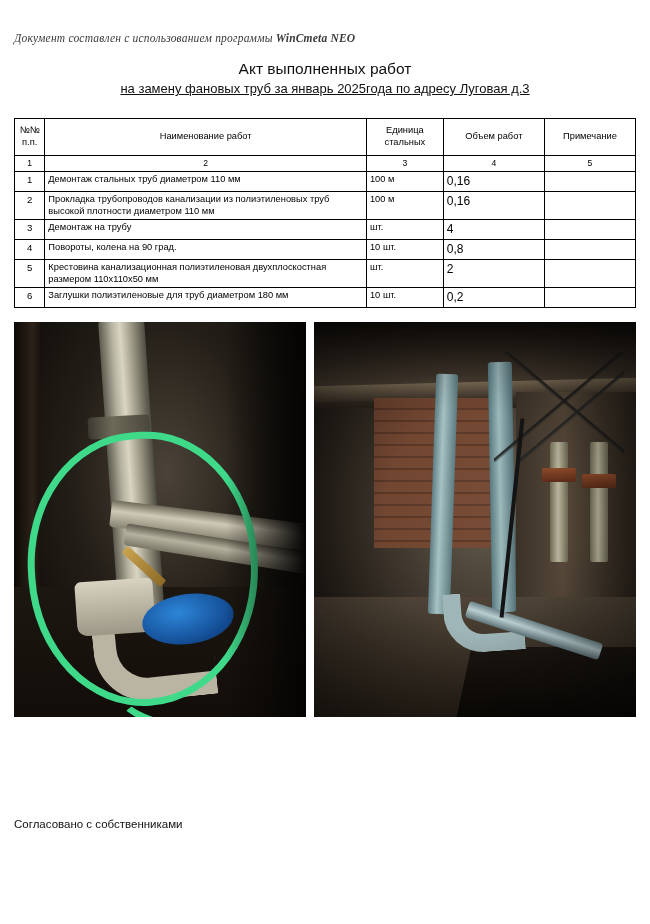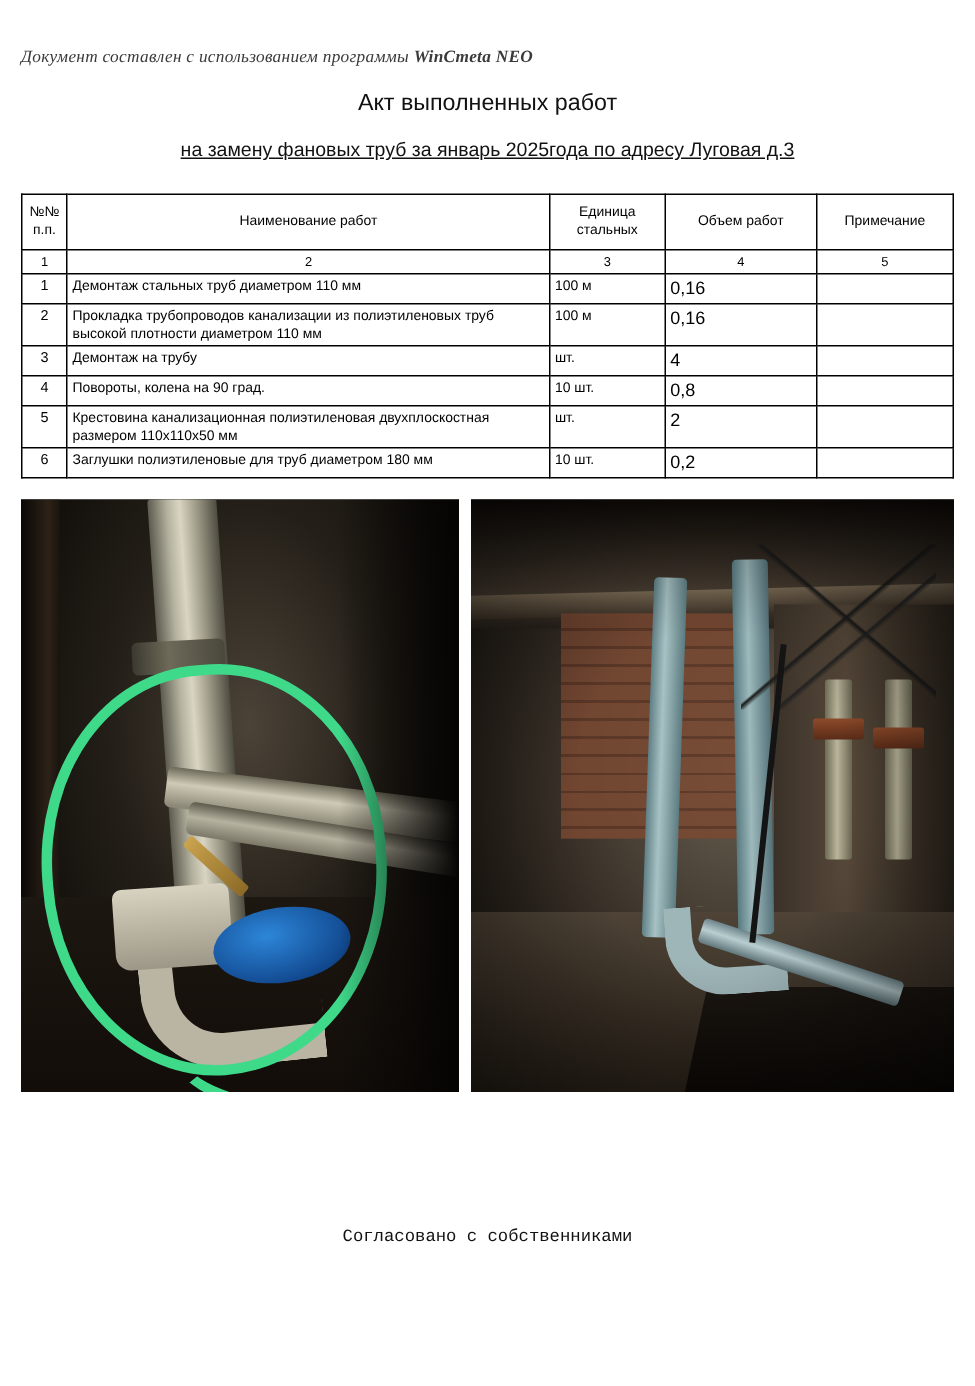--- a/index.html
+++ b/index.html
@@ -35,21 +35,21 @@
   }
   .doc-title {
     text-align: center;
     font-size: 15.5px;
     margin-top: 16px;
     color: #111;
   }
   .doc-subtitle {
     text-align: center;
     font-size: 13px;
-    margin-top: 14px;
+    margin-top: 3px;
     color: #111;
   }
   .doc-subtitle span.u {
     text-decoration: underline;
   }
   table.work-table {
     width: 622px;
     margin: 22px auto 0 auto;
     border-collapse: collapse;
     font-size: 9.3px;
@@ -110,27 +110,25 @@
     width: 292px;
     height: 395px;
   }
   .photo-right {
     left: 300px;
     width: 322px;
     height: 395px;
   }
   .footer-note {
     position: absolute;
-    left: 0;
+    left: 14px;
     right: 0;
     top: 786px;
-    text-align: center;
     font-size: 11.5px;
     color: #111;
-    font-family: Liberation Mono, monospace;
   }
 
   
   .lp-bg {
     position: absolute; inset: 0;
     background:
       radial-gradient(ellipse at 52% 38%, #4b4338 0%, #241f18 42%, #0c0a07 85%),
       #0a0806;
   }
   .lp-wallL {

